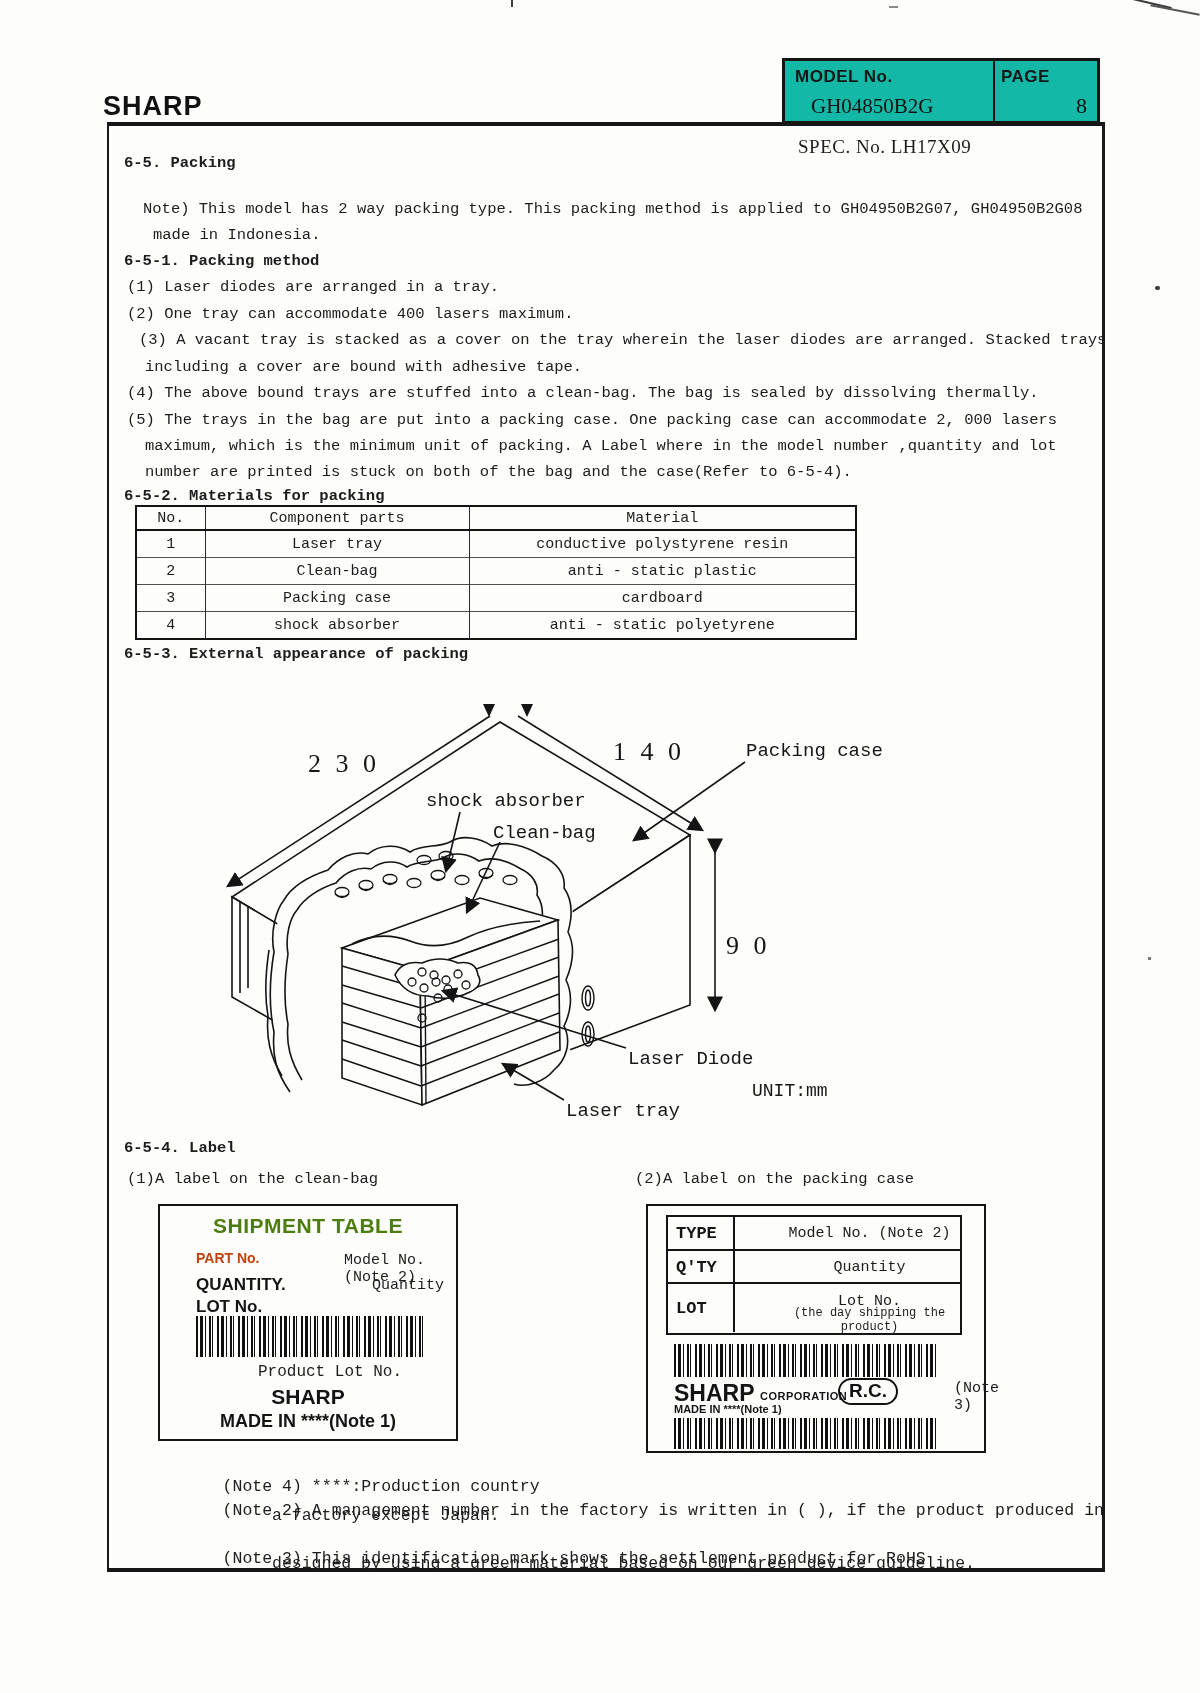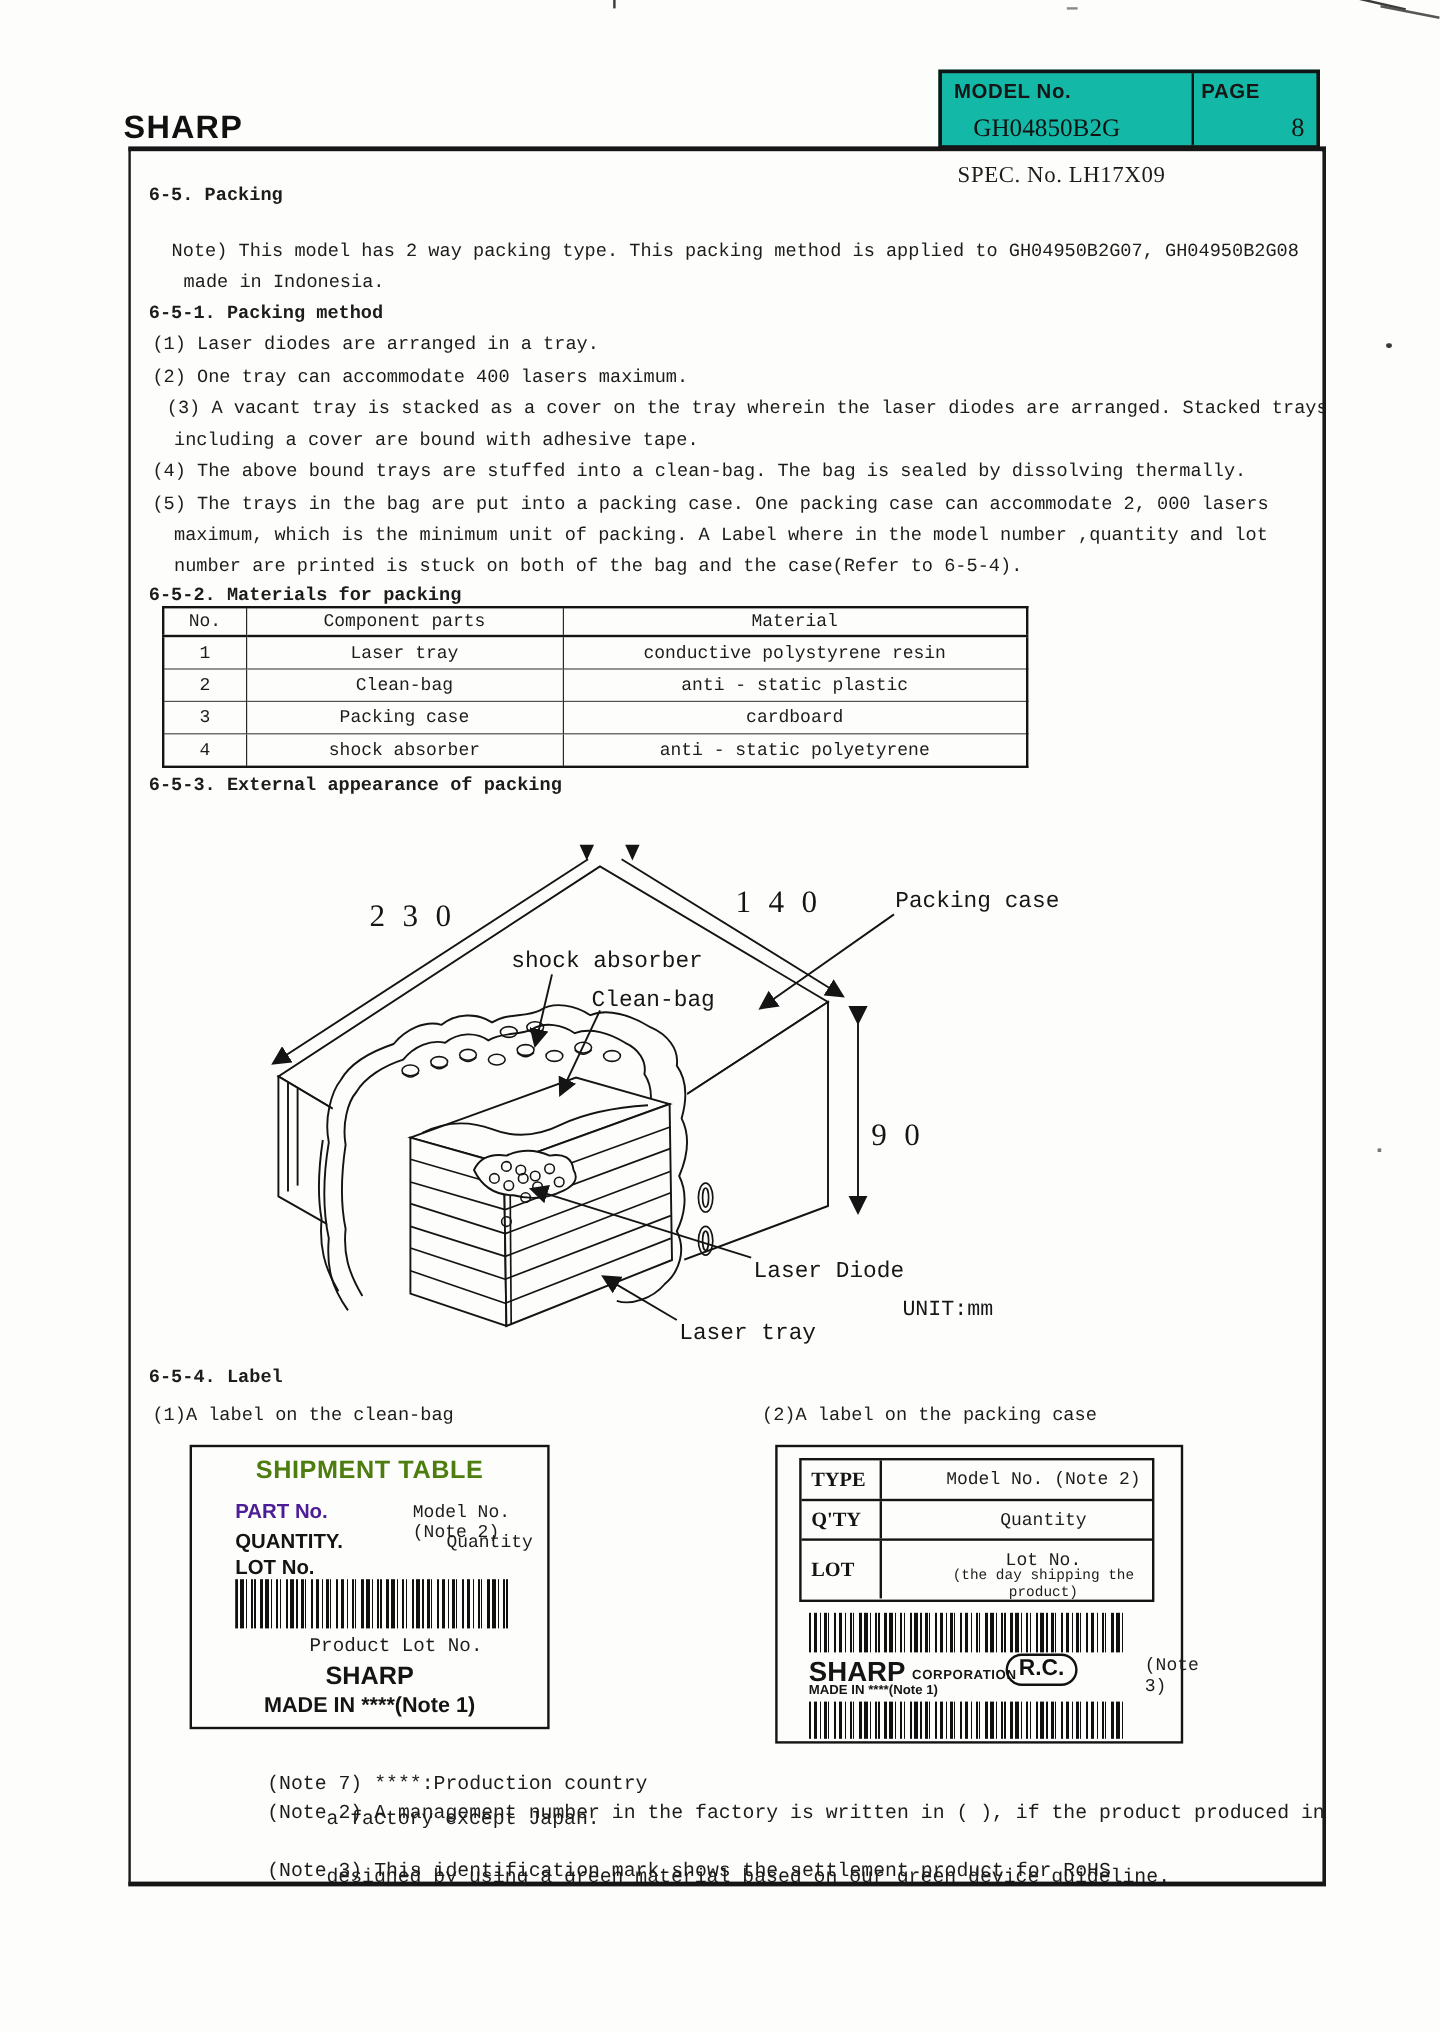--- a/index.html
+++ b/index.html
@@ -35,21 +35,21 @@
   
   .lblbox{border:2.5px solid #141414;box-sizing:border-box;background:#fdfdfc;}
   .barcode{background:repeating-linear-gradient(90deg,#101010 0 2px,#fdfdfc 2px 4px,#101010 4px 7px,#fdfdfc 7px 9px,#101010 9px 10px,#fdfdfc 10px 13px,#101010 13px 15px,#fdfdfc 15px 16px,#101010 16px 17px,#fdfdfc 17px 21px);}
   .rc-oval{position:absolute;border:2.5px solid #111;border-radius:16px;padding:0 9px 1px 9px;
            font-family:"Liberation Sans",sans-serif;font-weight:800;font-size:19px;color:#111;}
 
   .rtable{position:absolute;left:18px;top:9px;width:296px;height:120px;border:2.5px solid #141414;box-sizing:border-box;}
   .rtable .rrow{position:relative;border-bottom:2px solid #141414;box-sizing:border-box;}
   .rtable .rrow:last-child{border-bottom:none;}
   .rtable .rlabel{position:absolute;left:8px;top:50%;transform:translateY(-50%);font-size:17px;font-weight:600;
-                  font-family:Liberation Serif, serif;color:#141414;}
+                  font-family:Liberation Mono, monospace;color:#141414;}
   .rtable .rdiv{position:absolute;left:65px;top:0;width:2px;height:100%;background:#141414;}
   .rtable .rval{position:absolute;left:67px;right:0;top:50%;transform:translateY(-50%);text-align:center;
                 font-size:15px;font-weight:500;}
 
   .notesline{font-size:16.5px;font-weight:500;white-space:pre;line-height:19px;}
   svg text{fill:#161616;}
   .artifact{position:absolute;background:#3a3a3a;}
 </style>
 </head>
 <body>
@@ -232,21 +232,21 @@
     <text x="396" y="456" font-family="Liberation Mono, DejaVu Sans Mono, monospace" font-size="19" font-weight="500">Laser tray</text>
     <text x="582" y="436" font-family="Liberation Mono, DejaVu Sans Mono, monospace" font-size="18" font-weight="500">UNIT:mm</text>
   </svg>
 
   <div class="abs secline" style="left:124px;top:1139px;">6-5-4. Label</div>
   <div class="abs bodyline" style="left:127px;top:1170px;">(1)A label on the clean-bag</div>
   <div class="abs bodyline" style="left:635px;top:1170px;">(2)A label on the packing case</div>
 
   <div class="abs lblbox" style="left:158px;top:1204px;width:300px;height:237px;">
     <div class="abs sans" style="left:0;right:0;top:8px;text-align:center;font-size:21px;font-weight:600;letter-spacing:.5px;color:#4d7c0f;">SHIPMENT TABLE</div>
-    <div class="abs sans" style="left:36px;top:44px;font-size:17px;font-weight:700;color:#4c1d95;">PART No.</div>
+    <div class="abs sans" style="left:36px;top:44px;font-size:14px;font-weight:700;color:#c2410c;">PART No.</div>
     <div class="abs mono" style="left:140px;top:46px;font-size:15px;font-weight:500;">Model No. (Note 2)</div>
     <div class="abs sans" style="left:36px;top:69px;font-size:17px;font-weight:700;color:#141414;">QUANTITY.</div>
     <div class="abs mono" style="left:168px;top:71px;font-size:15px;font-weight:500;">Quantity</div>
     <div class="abs sans" style="left:36px;top:91px;font-size:17px;font-weight:700;color:#141414;">LOT No.</div>
     <div class="abs barcode" style="left:36px;top:110px;width:228px;height:41px;"></div>
     <div class="abs mono" style="left:0;right:0;top:157px;text-align:center;font-size:16px;font-weight:500;">Product Lot No.</div>
     <div class="abs sans" style="left:0;right:0;top:179px;text-align:center;font-size:21px;font-weight:700;color:#141414;">SHARP</div>
     <div class="abs sans" style="left:0;right:0;top:205px;text-align:center;font-size:18px;font-weight:700;color:#141414;">MADE IN ****(Note 1)</div>
   </div>
 
@@ -272,21 +272,21 @@
     <div class="abs barcode" style="left:26px;top:138px;width:262px;height:33px;"></div>
     <div class="abs sans" style="left:26px;top:174px;font-size:23px;font-weight:700;color:#141414;">SHARP</div>
     <div class="abs sans" style="left:112px;top:184px;font-size:11px;font-weight:700;letter-spacing:.5px;color:#141414;text-align:right;">CORPORATION</div>
     <div class="rc-oval" style="left:190px;top:172px;">R.C.</div>
     <div class="abs mono" style="left:262px;top:174px;font-size:15px;font-weight:500;">(Note 3)</div>
     <div class="abs sans" style="left:26px;top:197px;font-size:11px;font-weight:700;color:#141414;">MADE IN ****(Note 1)</div>
     <div class="abs barcode" style="left:26px;top:212px;width:262px;height:31px;"></div>
   </div>
 
   <div class="abs notesline" style="left:183px;top:1458px;">
-    <span>(Note 7)</span><span style="margin-left:10px;">****:Production country</span>
+    <span>(Note 4)</span><span style="margin-left:10px;">****:Production country</span>
   </div>
   <div class="abs notesline" style="left:183px;top:1482px;">
     <span>(Note 2)</span><span style="margin-left:10px;">A management number in the factory is written in ( ), if the product produced in</span>
   </div>
   <div class="abs notesline" style="left:272px;top:1506px;">a factory except Japan.</div>
   <div class="abs notesline" style="left:183px;top:1530px;">
     <span>(Note 3)</span><span style="margin-left:10px;">This identification mark shows the settlement product for RoHS</span>
   </div>
   <div class="abs notesline" style="left:272px;top:1554px;">designed by using a green material based on our green device guideline.</div>
 

